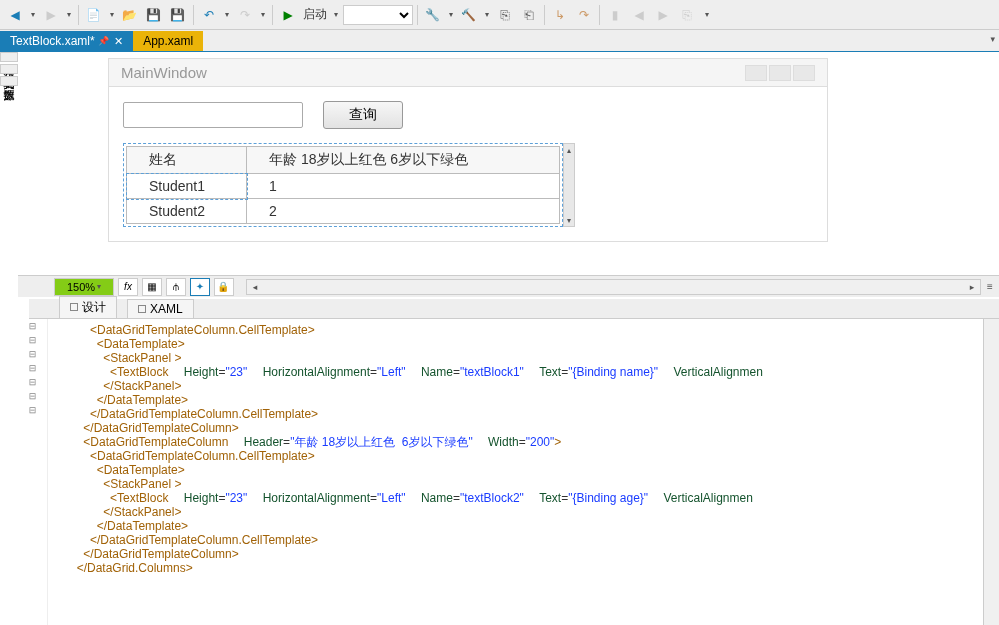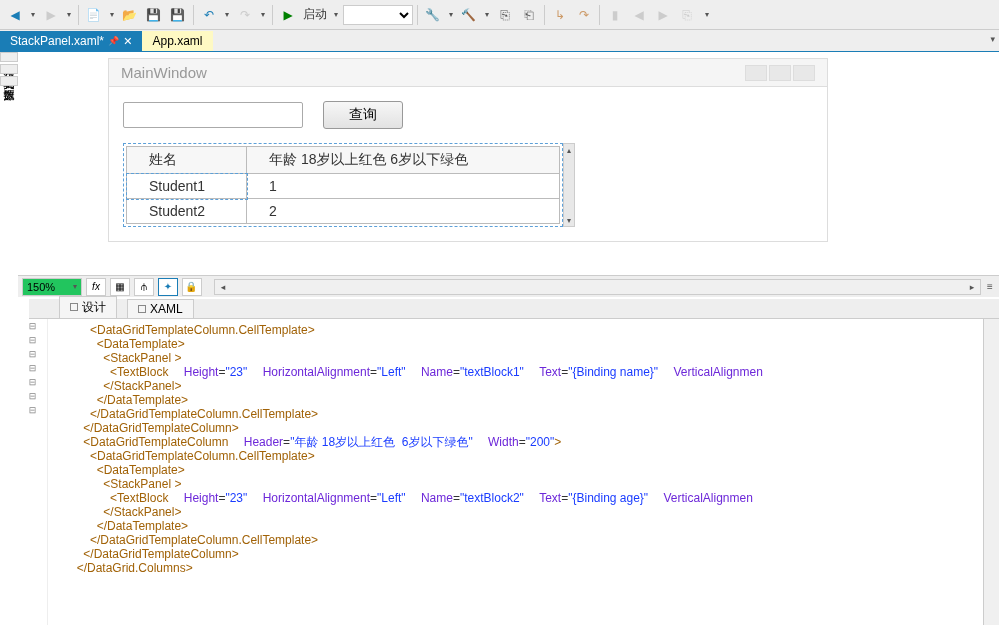--- a/index.html
+++ b/index.html
@@ -9,21 +9,21 @@
 .toolbar { height: 30px; background: #eee; border-bottom: 1px solid #ccc; display: flex; align-items: center; padding: 0 4px; gap: 2px; }
 .tb-btn { width: 22px; height: 22px; display: flex; align-items: center; justify-content: center; cursor: pointer; font-size: 12px; color: #555; border-radius: 2px; }
 .tb-sep { width: 1px; height: 20px; background: #ccc; margin: 0 2px; }
 .tb-drop { width: 10px; height: 22px; display: flex; align-items: center; justify-content: center; font-size: 8px; color: #555; cursor: pointer; }
 .tb-start { color: #008000; }
 .tb-start-text { color: #333; padding: 0 2px; cursor: pointer; }
 .tb-combo { width: 70px; height: 20px; border: 1px solid #ccc; background: #fff; font-size: 11px; }
 
 
 .tabbar { height: 22px; background: #eee; display: flex; align-items: flex-end; border-bottom: 1px solid #1a7db6; position: relative; }
-.tab { padding: 3px 10px; font-size: 12px; background: #fef9c3; cursor: pointer; display: flex; align-items: center; gap: 4px; }
+.tab { padding: 3px 10px; font-size: 12px; background: #eab308; cursor: pointer; display: flex; align-items: center; gap: 4px; }
 .tab.active { background: #1a7db6; color: #fff; }
 .tab .close { font-size: 11px; cursor: pointer; }
 .tab .pin { font-size: 9px; }
 .tabbar .overflow { position: absolute; right: 4px; top: 4px; font-size: 9px; color: #555; cursor: pointer; }
 
 
 .sideboxes { position: absolute; left: 0; top: 52px; width: 18px; display: flex; flex-direction: column; }
 .sidetab { writing-mode: vertical-rl; background: #eee; border: 1px solid #ccc; padding: 4px 1px; font-size: 11px; margin-bottom: 2px; cursor: pointer; }
 
 
@@ -40,41 +40,41 @@
 .gridwrap { margin-top: 14px; width: 440px; border: 1px dashed #5da0d8; padding: 2px; }
 .grid { width: 100%; border-collapse: collapse; font-size: 14px; }
 .grid th, .grid td { border: 1px solid #bbb; padding: 4px 22px; text-align: left; font-weight: normal; color: #333; }
 .grid th { background: #f7f7f7; }
 .gridscroll { width: 12px; background: #e8e8e8; border: 1px solid #ccc; }
 .gridscroll .up, .gridscroll .down { height: 12px; display:flex;align-items:center;justify-content:center;font-size:8px;color:#555;cursor:pointer;}
 .selected-cell { outline: 1px dashed #5da0d8; }
 
 
 .designer-footer { height: 22px; background: #eee; border-top: 1px solid #ccc; display: flex; align-items: center; padding: 0 4px; gap: 4px; position: relative; }
-.zoom { width: 60px; height: 18px; border: 1px solid #ccc; background: #22c55e; font-size: 11px; padding: 0 4px; display:flex;align-items:center;justify-content:space-between; }
+.zoom { width: 60px; height: 18px; border: 1px solid #ccc; background: #84cc16; font-size: 11px; padding: 0 12px; display:flex;align-items:center;justify-content:space-between;margin-left:32px; }
 .zoom .arrow { font-size: 8px; color: #555; }
 .df-btn { width: 20px; height: 18px; border: 1px solid #ccc; background: #fff; display:flex;align-items:center;justify-content:center;font-size:10px;cursor:pointer; }
 .df-btn.active { border-color: #1a7db6; color: #1a7db6; }
 .df-scroll { flex:1; margin-left: 8px; height: 16px; background: #f0f0f0; border: 1px solid #ccc; position: relative; }
 .df-scroll .left, .df-scroll .right { position:absolute; top:0; width:16px; height:14px; display:flex;align-items:center;justify-content:center;font-size:9px;color:#555;cursor:pointer;}
 .df-scroll .left{left:0;} .df-scroll .right{right:0;}
 .splitgrip { width: 10px; height: 18px; display:flex;align-items:center;justify-content:center;font-size:10px;color:#555;cursor:pointer;}
 
 
 .panel-tabs { height: 20px; background: #eee; display:flex; align-items:flex-end; border-bottom:1px solid #ccc; padding-left: 30px; gap: 10px; position:absolute; left:29px; right:0; top:299px;}
 .panel-tab { padding: 2px 10px; font-size: 12px; cursor:pointer; border:1px solid #ccc; border-bottom:none; background:#f5f5f5;}
 .panel-tab .sq { display:inline-block;width:8px;height:8px;border:1px solid #888;margin-right:4px;}
 
 
 .code-area { position:absolute; left:18px; right:0; top:319px; bottom:0; display:flex; }
 .gutter { width: 30px; background:#fff; border-right:1px solid #eee; }
 .fold { font-size:9px; color:#888; text-align:center; line-height:14px; cursor:pointer; }
 .code { flex:1; font-family: Consolas, monospace; font-size: 12px; line-height: 14px; padding: 4px 0 0 2px; white-space: pre; overflow:hidden; color:#333; }
 .c-tag { color: #a16207; }
-.c-attr { color: #6d28d9; padding-left: 12px; }
+.c-attr { color: #14532d; padding-left: 12px; }
 .c-val { color: #1a3cff; }
 .code-scroll { position:absolute; right:0; top:0; bottom:0; width:16px; background:#f0f0f0; border-left:1px solid #ccc;}
 </style>
 </head>
 <body>
 
 <div class="toolbar">
   <div class="tb-btn" style="color:#1a7db6;">◀</div>
   <div class="tb-drop">▾</div>
   <div class="tb-btn" style="color:#ccc;">▶</div>
@@ -108,21 +108,21 @@
   <div class="tb-sep"></div>
   <div class="tb-btn" style="color:#ccc;">▮</div>
   <div class="tb-btn" style="color:#ccc;">◀</div>
   <div class="tb-btn" style="color:#ccc;">▶</div>
   <div class="tb-btn" style="color:#ccc;">⎘</div>
   <div class="tb-drop" style="margin-left:2px;">▾</div>
 </div>
 
 <div class="tabbar">
   <div class="tab active">
-    <span>StackPanel.xaml*</span>
+    <span>TextBlock.xaml*</span>
     <span class="pin">📌</span>
     <span class="close">✕</span>
   </div>
   <div class="tab">
     <span>App.xaml</span>
   </div>
   <div class="overflow">▾</div>
 </div>
 
 <div class="sideboxes">

